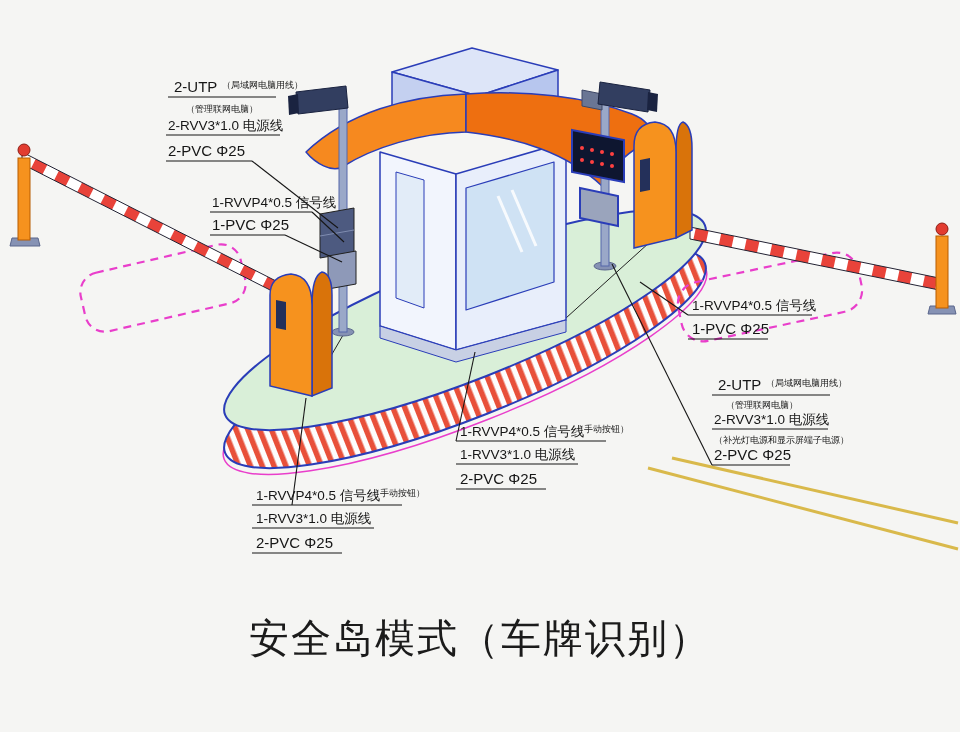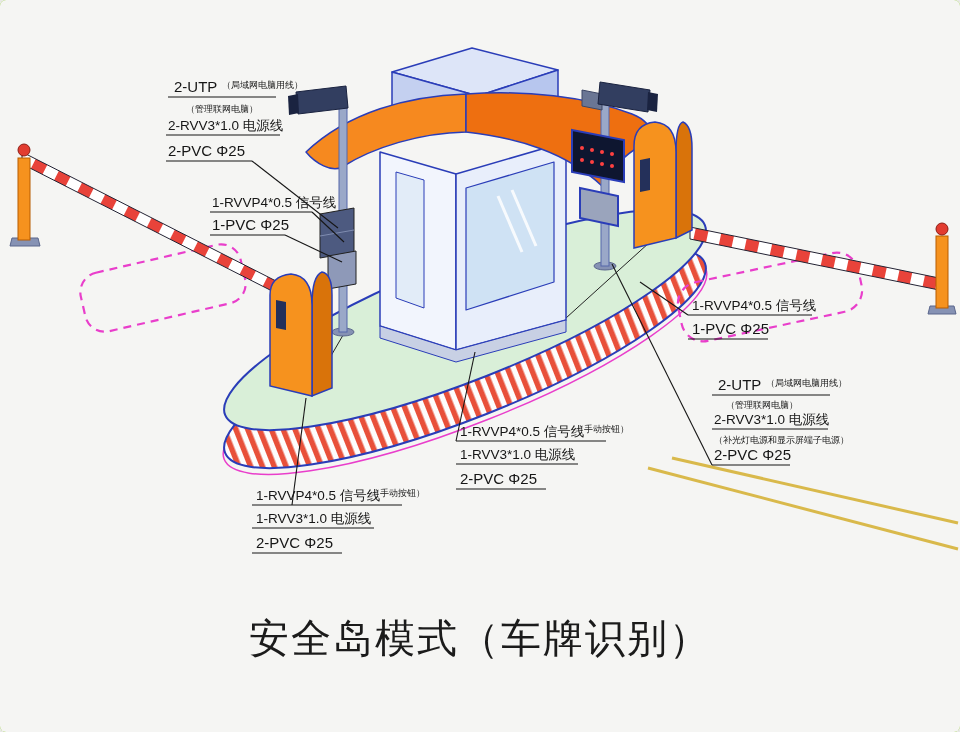--- a/index.html
+++ b/index.html
@@ -1,20 +1,19 @@
 <!DOCTYPE html>
 <html><head>
 <meta charset="utf-8">
 <style>
   html,body{margin:0;padding:0;background:#e8e8e6;}
   .stage{
     width:960px;height:732px;margin:0 auto;position:relative;
     background:#84cc16;overflow:hidden;
     font-family:"Liberation Sans", sans-serif;
-    border-radius:6px;
   }
   svg{display:block}
   text{fill:#161616;font-family:"Liberation Sans", sans-serif;}
   .lbl{font-size:13.5px;}
   .lbl-big{font-size:15px;}
   .lbl-tiny{font-size:9px;}
   .title-text{font-size:40px;letter-spacing:2px;fill:#1b1b1b;}
 </style>
 </head>
 <body>

